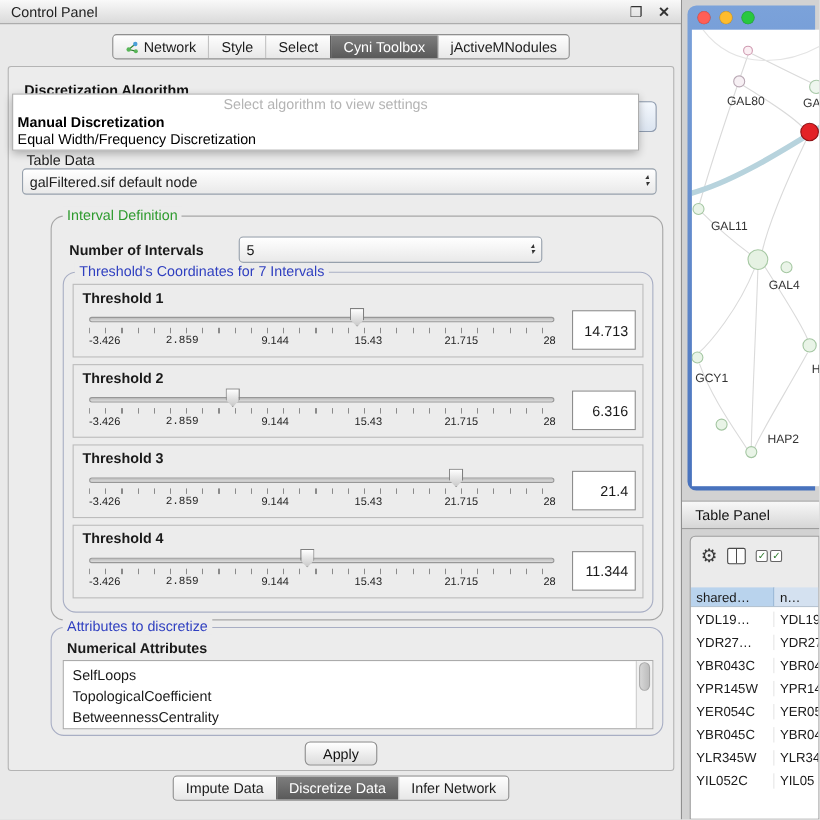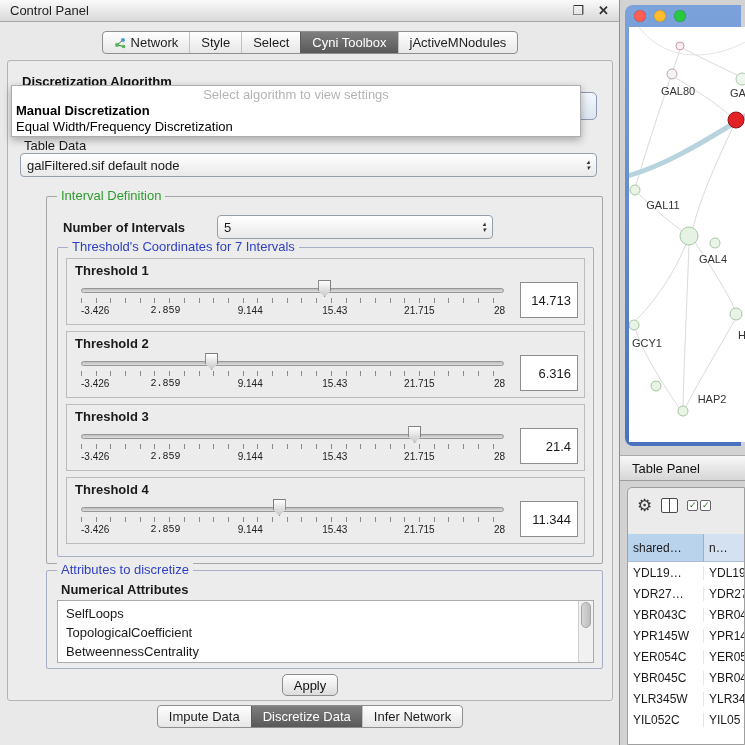--- a/index.html
+++ b/index.html
@@ -64,21 +64,21 @@
   .tabledata-label { position:absolute; left:16px; top:77px; }
   .combo {
     display:flex; align-items:center; padding:0 6px;
     border:1px solid #96a0ac; border-radius:4px;
     background:linear-gradient(#ffffff,#e9e9e9); cursor:default;
   }
   .combo-text { flex:1; overflow:hidden; white-space:nowrap; }
   .combo-stepper { display:flex; flex-direction:column; font-size:7px; line-height:6px; color:#333; }
   .tabledata-combo { position:absolute; left:12px; top:92px; width:577px; height:24px; }
 
-  .group { position:absolute; border:1px solid #a6a6a6; border-radius:2px; }
+  .group { position:absolute; border:1px solid #a6a6a6; border-radius:12px; }
   .legend {
     position:absolute; top:-9px; left:10px; background:#ececec; padding:0 4px;
     font-size:13px; white-space:nowrap;
   }
   .legend.green { color:#2e9b2e; }
   .legend.blue  { color:#2f3fc0; }
 
   .interval-group { left:38px; top:135px; width:557px; height:368px; }
   .noi-label { position:absolute; left:16px; top:23px; font-weight:bold; }
   .noi-combo { position:absolute; left:170px; top:18px; width:276px; height:24px; }
@@ -136,21 +136,21 @@
     position:absolute; right:0; top:0; width:15px; height:100%;
     background:#f1f1f1; border-left:1px solid #cfcfcf;
   }
   .scroll-thumb {
     position:absolute; top:1px; left:2px; width:10px; height:26px;
     background:linear-gradient(90deg,#d6d6d6,#bdbdbd); border:1px solid #a6a6a6; border-radius:6px;
   }
 
   .apply-btn {
     position:absolute; left:50%; top:613px; transform:translateX(-50%);
-    width:56px; height:22px; border:1px solid #8d8d8d; border-radius:5px;
+    width:66px; height:22px; border:1px solid #8d8d8d; border-radius:5px;
     background:linear-gradient(#ffffff,#dcdcdc);
     font-family:inherit; font-size:13px; color:#111; cursor:default;
   }
 
   .bottom-tabs { position:absolute; top:705px; left:0; width:620px; display:flex; justify-content:center; }
 
   
   .right-region {
     position:absolute; left:620px; top:0; width:125px; height:745px;
     background:#d2d2d2; overflow:hidden;
@@ -188,21 +188,21 @@
   .gear { font-size:17px; color:#3a3a3a; line-height:1; }
   .columns-icon {
     width:17px; height:15px; border:1px solid #4a4a4a; border-radius:2px;
     background:linear-gradient(90deg,#fdfdfd 0 7px,#4a4a4a 7px 8px,#fdfdfd 8px 100%);
   }
   .check-pair { display:flex; gap:2px; }
   .check-box {
     width:11px; height:11px; border:1px solid #666; border-radius:2px; background:#fff;
     font-size:9px; line-height:9px; text-align:center; color:#2a7a2a;
   }
-  .t-header { display:flex; height:28px; margin-top:12px; font-size:12px; border-bottom:1px solid #aebdcd; }
+  .t-header { display:flex; height:18px; margin-top:12px; font-size:12px; border-bottom:1px solid #aebdcd; }
   .t-hcell { display:flex; align-items:center; padding-left:5px; overflow:hidden; white-space:nowrap; }
   .t-hcell.c1 { width:76px; background:#b9d3ed; border-right:1px solid #93b1d0; }
   .t-hcell.c2 { flex:1; background:#d4e1f0; }
   .t-rows { background:#fff; min-height:196px; }
   .t-row { display:flex; height:21px; align-items:center; font-size:12px; }
   .t-cell { overflow:hidden; white-space:nowrap; padding-left:5px; }
   .t-cell.c1 { width:76px; border-right:1px solid #e6e6e6; }
   .t-cell.c2 { flex:1; }
 </style>
 </head>

